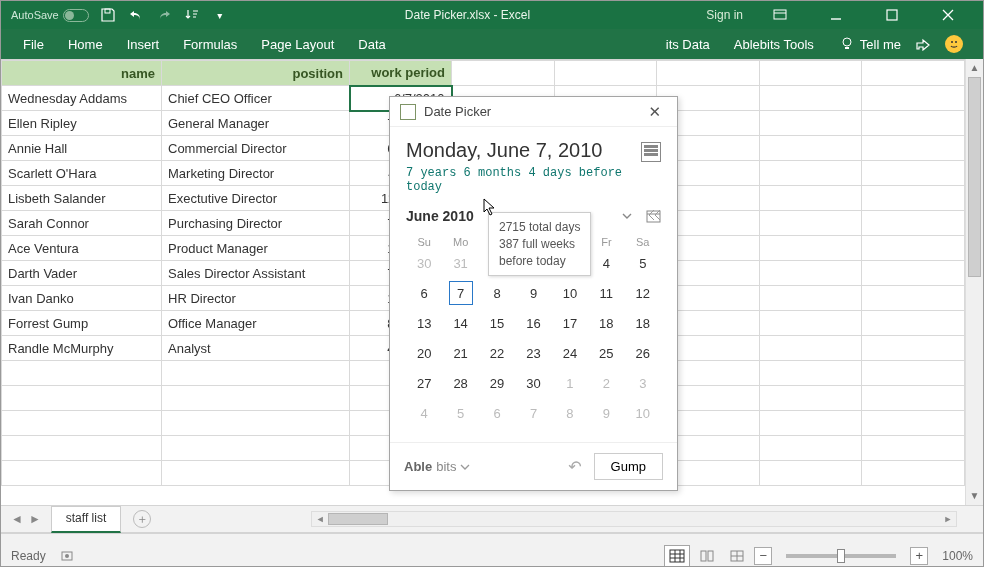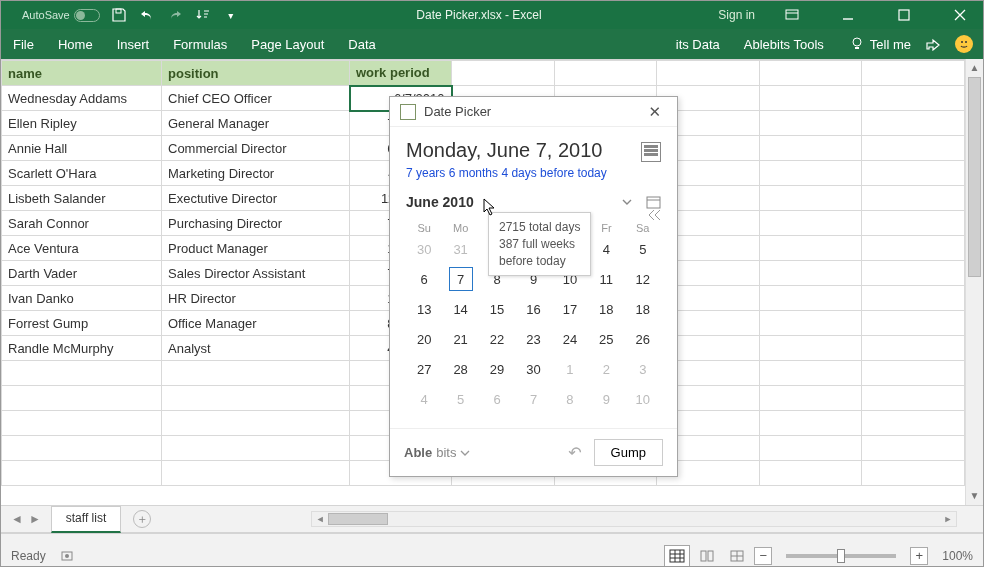--- a/index.html
+++ b/index.html
@@ -2,41 +2,41 @@
 <html><head>
 <meta charset="utf-8">
 <style>
   * { box-sizing: border-box; margin: 0; padding: 0; }
   html, body { font-family: "Segoe UI", Arial, sans-serif; font-size: 12px; color: #333; background: #fff; }
   body { width: 984px; height: 567px; overflow: hidden; position: relative; border: 1px solid #999; }
 
   
   .titlebar { height: 28px; background: #1a7243; display: flex; align-items: center; color: #d9ecd8; font-size: 12px; }
   .titlebar .qat { display: flex; align-items: center; gap: 10px; padding-left: 10px; }
-  .autosave { display: flex; align-items: center; gap: 4px; font-size: 11px; color: #cde7d7; margin-left: 11px; }
+  .autosave { display: flex; align-items: center; gap: 4px; font-size: 11px; color: #cde7d7; }
   .autosave .pill { width: 26px; height: 13px; border: 1px solid #8bb89a; border-radius: 7px; position: relative; }
   .autosave .pill::after { content: ""; position: absolute; width: 9px; height: 9px; background: #8bb89a; border-radius: 50%; left: 1px; top: 1px; }
   .qat-btn { width: 18px; height: 18px; display: flex; align-items: center; justify-content: center; color: #fff; }
   .title-text { flex: 1; text-align: center; color: #eaf4eb; font-size: 12px; }
-  .title-right { display: flex; align-items: center; gap: 18px; padding-right: 4px; }
+  .title-right { display: flex; align-items: center; gap: 18px; padding-right: 16px; }
   .win-btn { width: 38px; height: 28px; display: flex; align-items: center; justify-content: center; color: #fff; }
 
   
-  .ribbon-tabs { height: 30px; background: #217346; display: flex; align-items: stretch; padding: 0 0; gap: 0; color: #fff; font-size: 13px; }
+  .ribbon-tabs { height: 30px; background: #217346; display: flex; align-items: stretch; padding: 0 10px; gap: 0; color: #fff; font-size: 13px; }
   .tab { padding: 0 12px; display: flex; align-items: center; cursor: pointer; }
   .ribbon-right { margin-left: auto; display: flex; align-items: center; gap: 14px; padding-right: 10px; }
   .tellme { display: flex; align-items: center; gap: 6px; }
   .smiley { width: 18px; height: 18px; border-radius: 50%; background: #FFC83D; display: flex; align-items: center; justify-content: center; font-size: 11px; }
 
   
   .sheet-area { position: relative; height: 446px; background: #fff; display: flex; }
   .grid-wrap { flex: 1; overflow: hidden; border-top: 1px solid #d4d4d4; }
   table.grid { border-collapse: collapse; width: 100%; }
   table.grid th, table.grid td { border: 1px solid #d9d9d9; height: 25px; padding: 0 6px; font-size: 13px; font-weight: normal; text-align: left; white-space: nowrap; overflow: hidden; }
-  table.grid th { background: #c6e0b4; color: #375623; font-weight: bold; text-align: left; }
+  table.grid th { background: #c6e0b4; color: #375623; font-weight: bold; text-align: right; }
   table.grid td.col-period { text-align: right; }
   .col-a { width: 160px; }
   .col-b { width: 188px; }
   .col-c { width: 102px; }
   .col-rest { min-width: 80px; }
   .selected-cell { border: 2px solid #227447 !important; position: relative; }
   .selected-cell::after { content: ""; position: absolute; right: -4px; bottom: -4px; width: 6px; height: 6px; background: #227447; }
 
   .vscroll { width: 18px; background: #f0f0f0; border-left: 1px solid #ddd; position: relative; }
   .vscroll .thumb { position: absolute; top: 18px; left: 2px; right: 2px; height: 200px; background: #cfcfcf; border: 1px solid #b5b5b5; }
@@ -66,21 +66,21 @@
   
   .datepicker-popup { position: absolute; left: 388px; top: 37px; width: 289px; background: #fff; border: 1px solid #a5a5a5; box-shadow: 2px 2px 6px rgba(0,0,0,.15); z-index: 50; }
   .dp-titlebar { height: 30px; display: flex; align-items: center; padding: 0 10px; border-bottom: 1px solid #eee; }
   .dp-titlebar .dp-icon { width:16px; height:16px; border:1px solid #7e9466; margin-right:8px; display:inline-block; position:relative;}
   .dp-titlebar .dp-title { font-size: 13px; color:#444; }
   .dp-titlebar .dp-close { margin-left:auto; font-size:15px; color:#555; cursor:pointer; padding:2px 6px;}
   .dp-body { padding: 12px 16px 14px; }
   .dp-date-big { font-size: 20px; color:#333; }
   .dp-calc-icon { float:right; width:20px; height:20px; border:1px solid #888; display:flex; flex-direction:column; padding:2px; gap:1px;}
   .dp-calc-icon span{ height:3px; background:#888;}
-  .dp-diff { color:#1d4ed8; font-size:12px; margin-top:4px; }
+  .dp-diff { color:#0f766e; font-size:12px; margin-top:4px;font-family:Liberation Mono, monospace; }
   .cursor-svg { position:absolute; left:92px; top:70px; z-index:60;}
   .dp-tooltip { position:absolute; left:98px; top:85px; background:#fff; border:1px solid #ccc; padding:6px 10px; font-size:12px; color:#555; line-height:1.4; z-index:55; box-shadow:1px 1px 3px rgba(0,0,0,.15);}
   .dp-month-row { margin-top:14px; display:flex; align-items:center;}
   .dp-month-label { font-size:14px; font-weight:bold; color:#333;}
   .dp-month-icons { margin-left:auto; display:flex; gap:12px; color:#888;}
   .dp-dayhead { display:grid; grid-template-columns:repeat(7,1fr); margin-top:12px; font-size:11px; color:#999; text-align:center;}
   .dp-days { display:grid; grid-template-columns:repeat(7,1fr); text-align:center; font-size:13px; color:#333;}
   .dp-days div { height:30px; display:flex; align-items:center; justify-content:center;}
   .dp-days .out { color:#bbb; }
   .dp-days .sel { border:1.5px solid #2978c8; width:24px; height:24px; margin:auto;}

